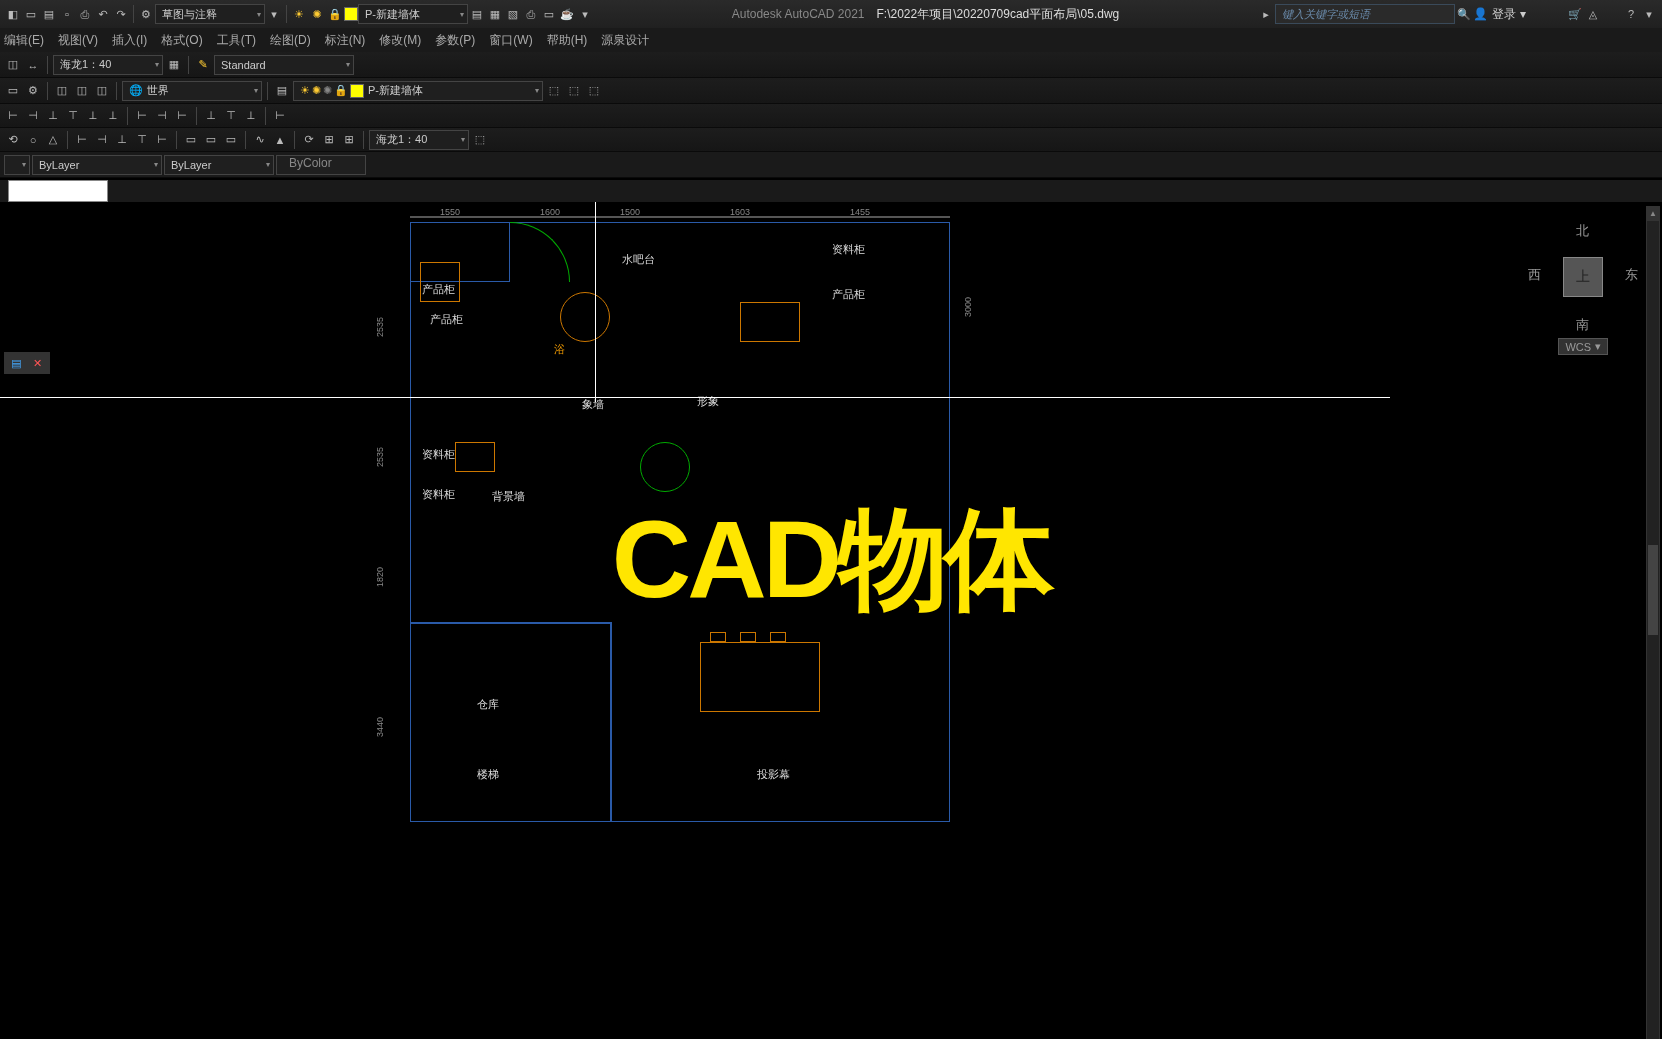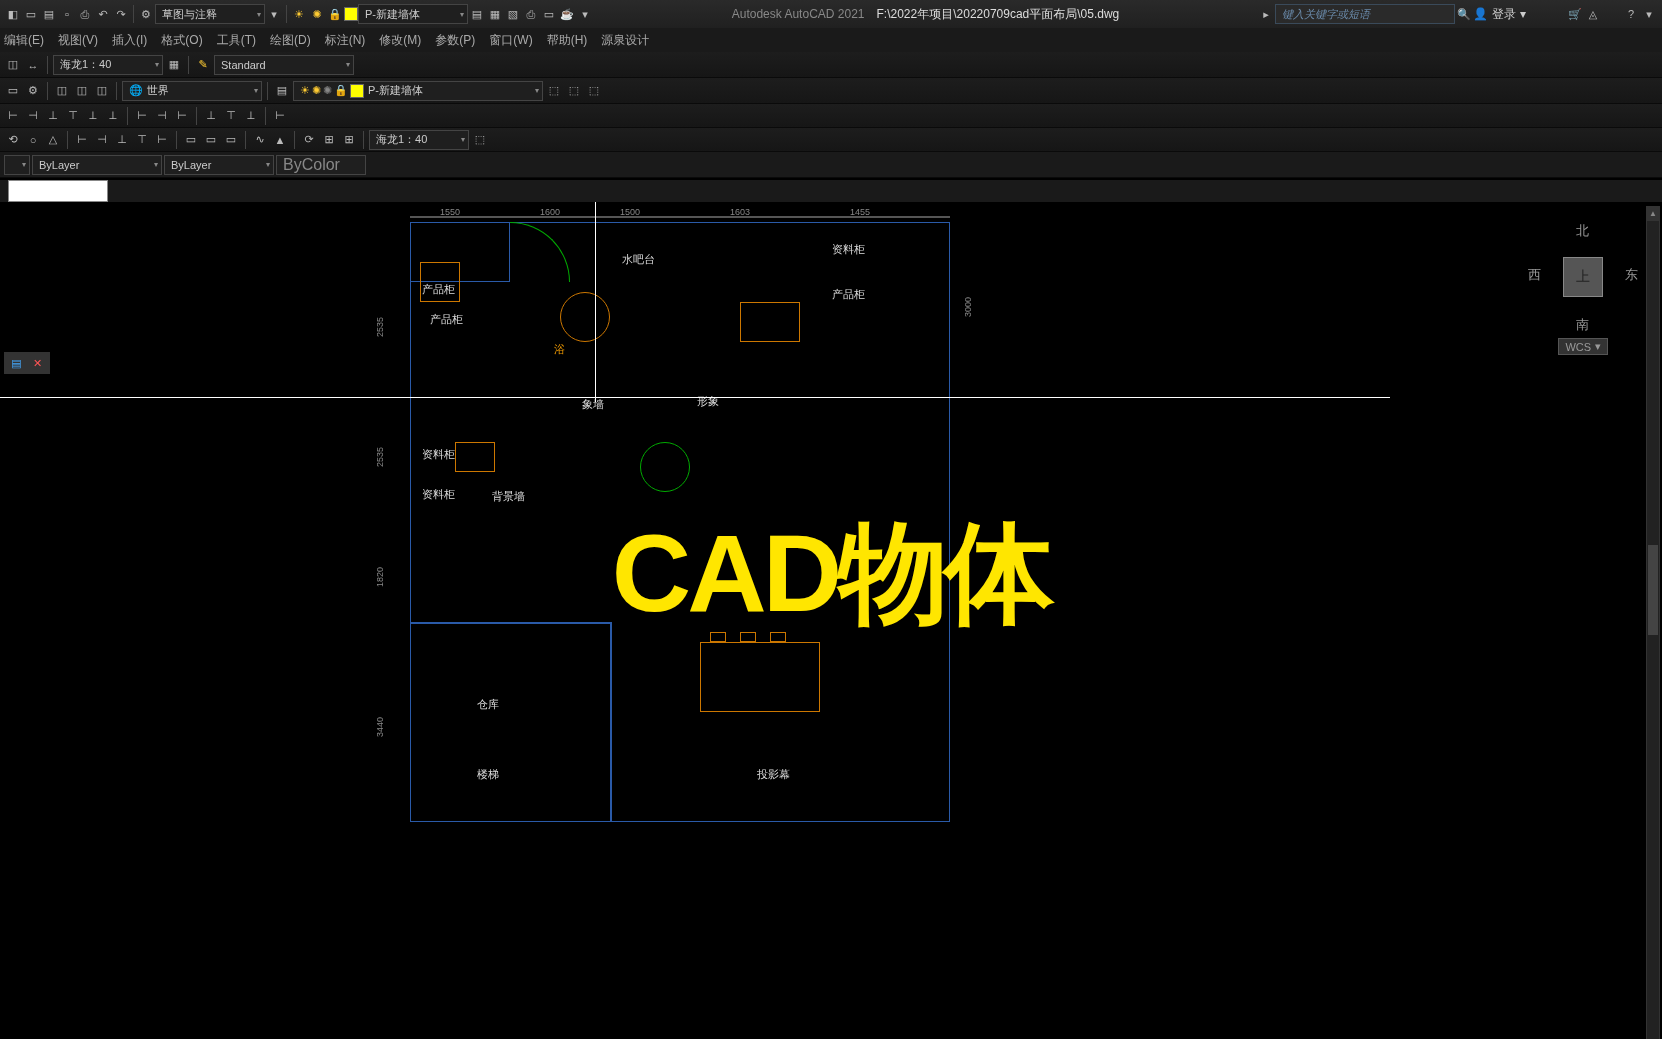--- a/index.html
+++ b/index.html
@@ -9,21 +9,21 @@
 .titlebar { height: 28px; background: linear-gradient(#2a2a2a,#202020); display: flex; align-items: center; padding: 0 4px; }
 .menubar { height: 24px; background: #1a1a1a; display: flex; align-items: center; padding: 0 4px; gap: 14px; color: #aaa; }
 .toolbar { height: 26px; background: linear-gradient(#1d1d1d,#161616); display: flex; align-items: center; padding: 0 4px; gap: 2px; border-bottom: 1px solid #0a0a0a; }
 .toolbar2 { height: 24px; background: linear-gradient(#1d1d1d,#161616); display: flex; align-items: center; padding: 0 4px; gap: 2px; border-bottom: 1px solid #0a0a0a; }
 .canvas { position: relative; height: 856px; background: #000; overflow: hidden; }
 
 .ico { width: 18px; height: 18px; display: inline-flex; align-items: center; justify-content: center; font-size: 11px; color: #bbb; border: 1px solid transparent; border-radius: 2px; cursor: pointer; }
 .sep { width: 1px; height: 18px; background: #444; margin: 0 3px; }
 .dd { height: 20px; background: #1f1f1f; border: 1px solid #444; color: #ccc; font-size: 11px; padding: 0 14px 0 6px; display: flex; align-items: center; position: relative; cursor: pointer; }
 .dd::after { content: "▾"; position: absolute; right: 3px; font-size: 8px; color: #888; }
-.txtbox { height: 20px; background: #1f1f1f; border: 1px solid #444; color: #ccc; font-size: 16px; padding: 0 6px; }
+.txtbox { height: 20px; background: #1f1f1f; border: 1px solid #444; color: #ccc; font-size: 12px; padding: 0 12px; }
 
 .spacer { flex: 1; }
 .title-app { color: #888; font-size: 12px; margin-right: 12px; }
 .title-file { color: #ddd; font-size: 12px; }
 
 .menu-item { cursor: pointer; font-size: 12px; }
 
 .layer-swatch { width: 14px; height: 14px; border: 1px solid #666; display: inline-block; }
 
 
@@ -32,21 +32,21 @@
 
 .plan { position: absolute; left: 410px; top: 0; width: 560px; height: 820px; }
 .plan-line { position: absolute; border: 1px solid #2a5aa8; }
 .plan-label { position: absolute; color: #ddd; font-size: 11px; background: rgba(0,0,0,.3); padding: 0 2px; white-space: nowrap; }
 .dim-text { position: absolute; color: #888; font-size: 9px; }
 .green { border-color: #0a0 !important; }
 .orange { border-color: #c70 !important; }
 
 
 .overlay { position: absolute; left: 0; right: 0; display: flex; justify-content: center; align-items: center; font-weight: 900; font-family: "Microsoft YaHei", sans-serif; letter-spacing: -4px; }
-.ov1 { top: 298px; font-size: 110px; }
+.ov1 { top: 284px; font-size: 110px; }
 .ov2 { top: 460px; font-size: 110px; color: #ffe600; }
 .ov-y { color: #ffe600; }
 .ov-r { color: #ff1010; }
 
 
 .side-pal { position: absolute; left: 4px; top: 150px; width: 46px; height: 22px; background: #333; display: flex; gap: 4px; align-items: center; padding: 0 4px; }
 
 
 .viewcube { position: absolute; right: 24px; top: 20px; width: 110px; height: 150px; color: #999; text-align: center; }
 .viewcube .compass { position: relative; width: 110px; height: 110px; }

